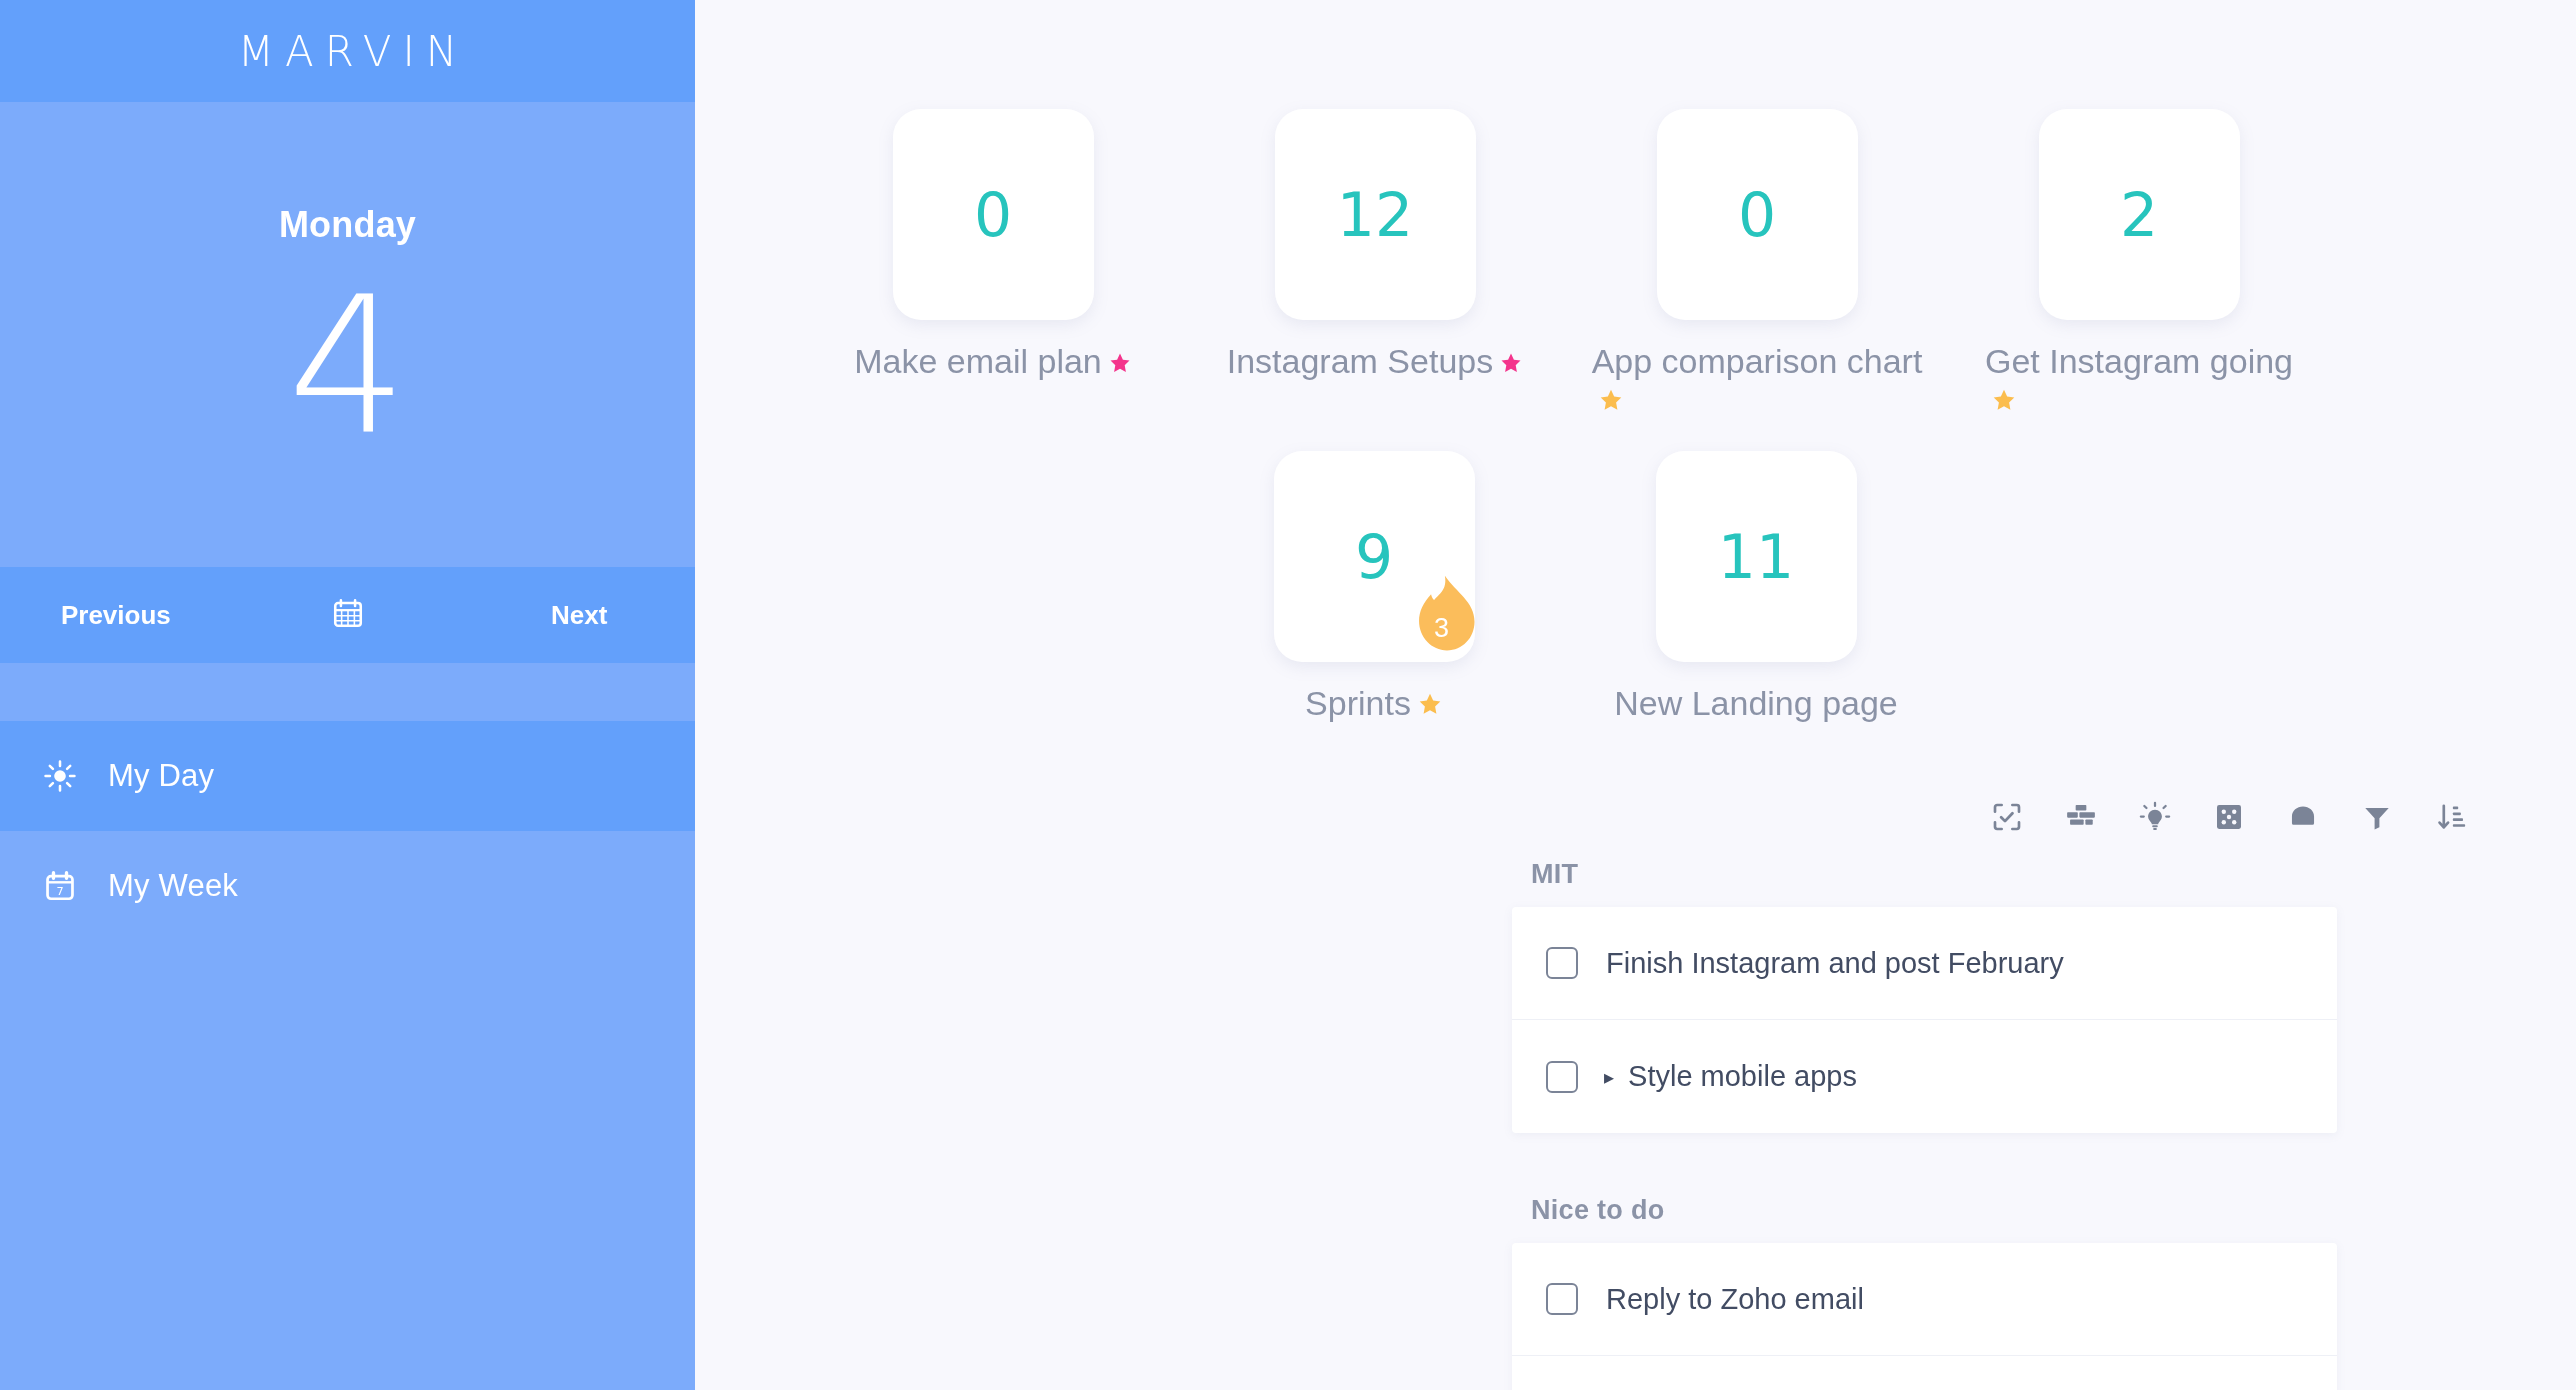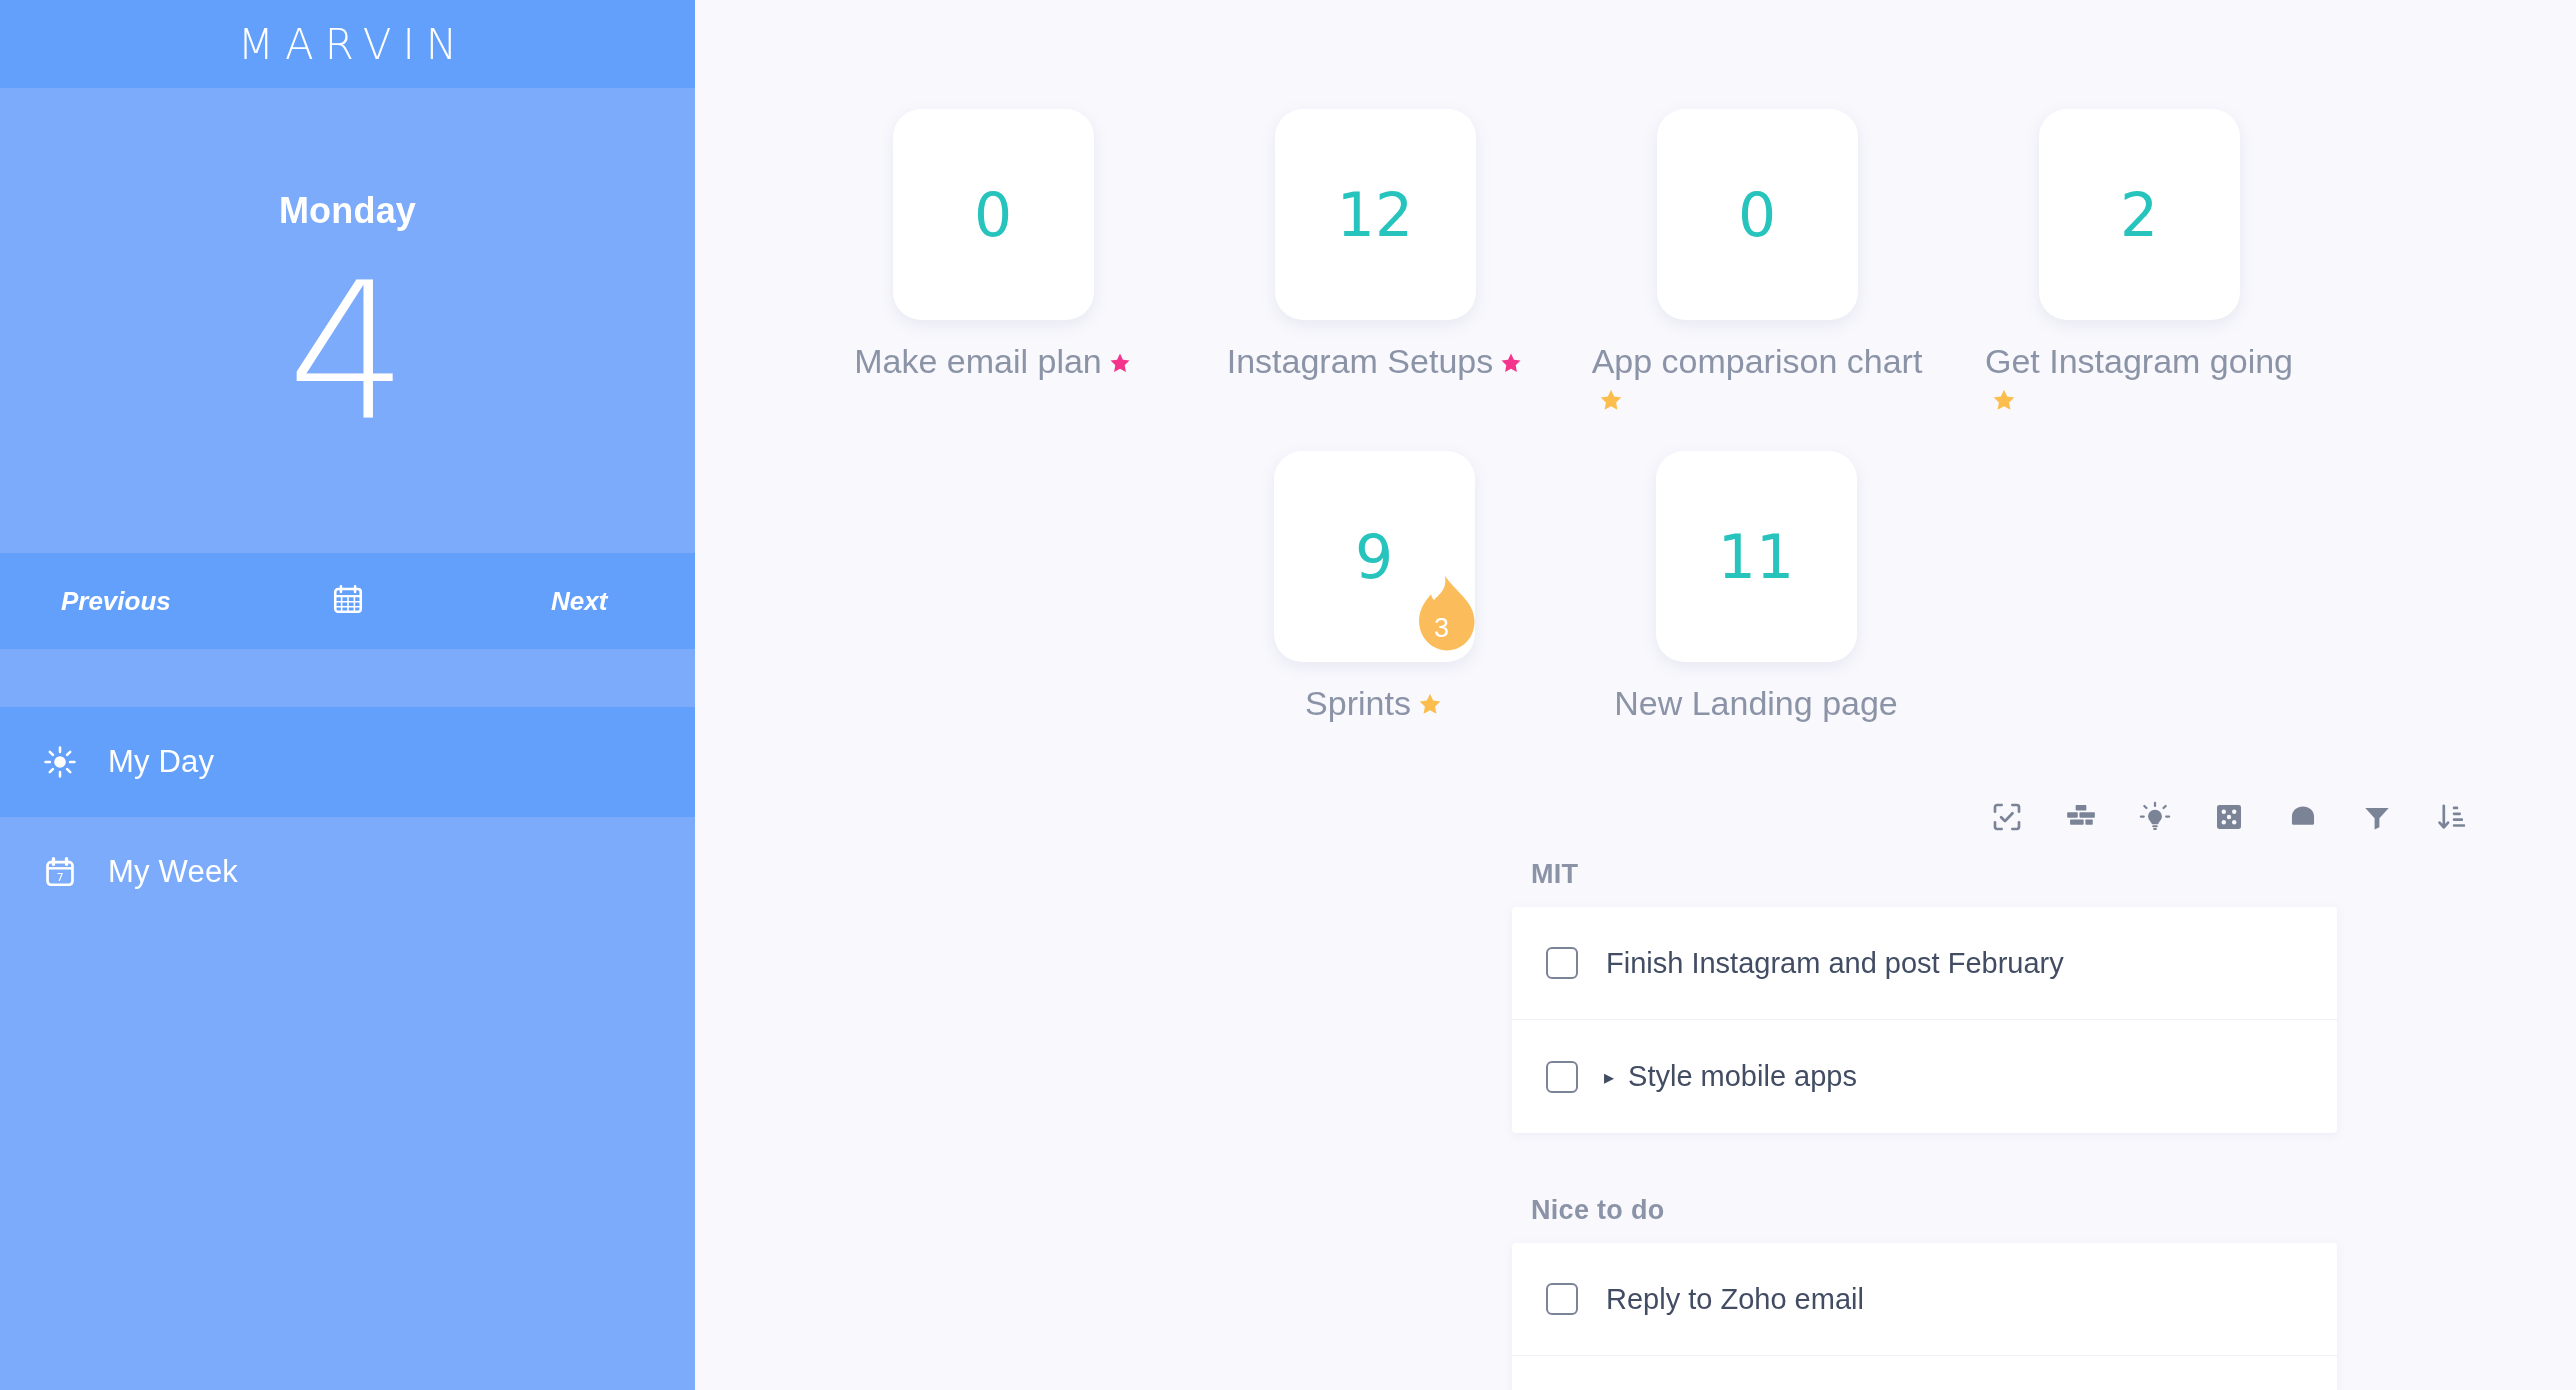--- a/index.html
+++ b/index.html
@@ -13,21 +13,21 @@
 
   
   .sidebar {
     width: 695px; height: 1391px;
     background: #7cabfb;
     display: flex; flex-direction: column;
     flex: 0 0 695px;
     position: relative;
   }
   .brand {
-    height: 88px;
+    height: 102px;
     background: #63a0fb;
     display: flex; align-items: center; justify-content: center;
   }
   .brand-text {
     color: #ffffff;
     font-size: 42px;
     letter-spacing: 11px;
     font-weight: 300;
     text-indent: 11px;
     font-family: "DejaVu Sans", sans-serif;
@@ -61,21 +61,20 @@
     color: #ffffff;
   }
   .daynav-btn {
     flex: 1 1 0;
     text-align: center;
     font-size: 26px;
     font-weight: bold;
     color: #ffffff;
     cursor: pointer;
     user-select: none;
-    font-style: italic;
   }
   .daynav-cal {
     flex: 1 1 0;
     display: flex; align-items: center; justify-content: center;
     cursor: pointer;
   }
   .gap-strip { height: 58px; background: #7cabfb; }
 
   .nav-item {
     height: 110px;

